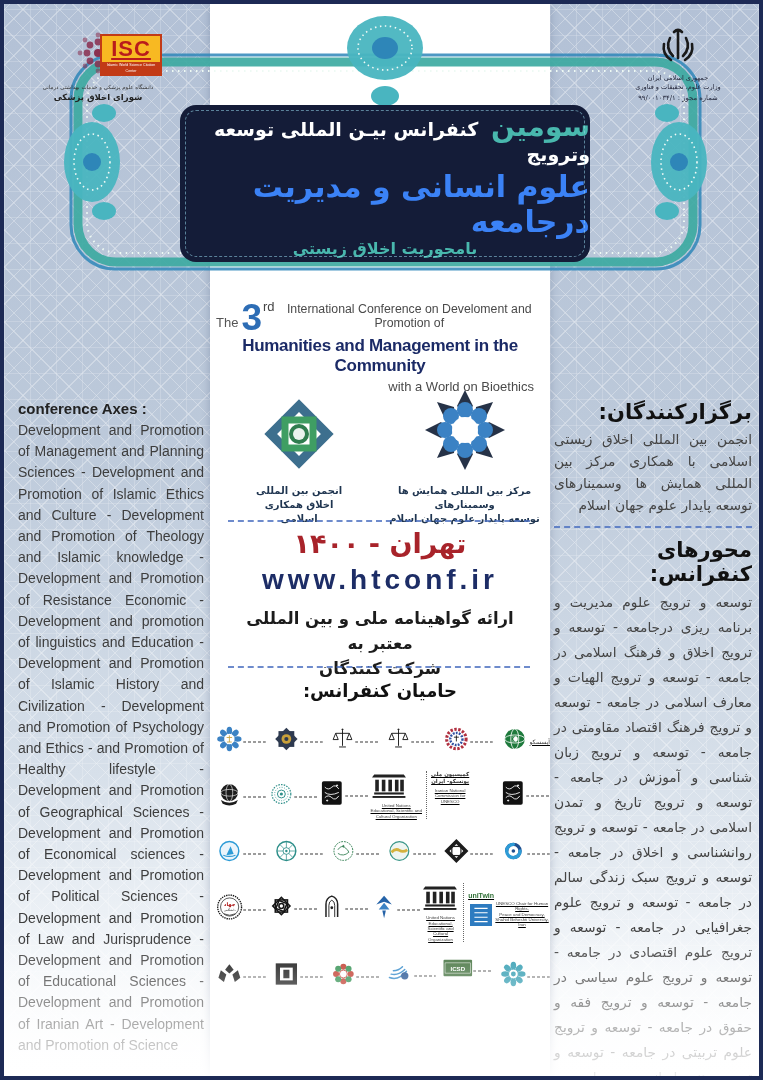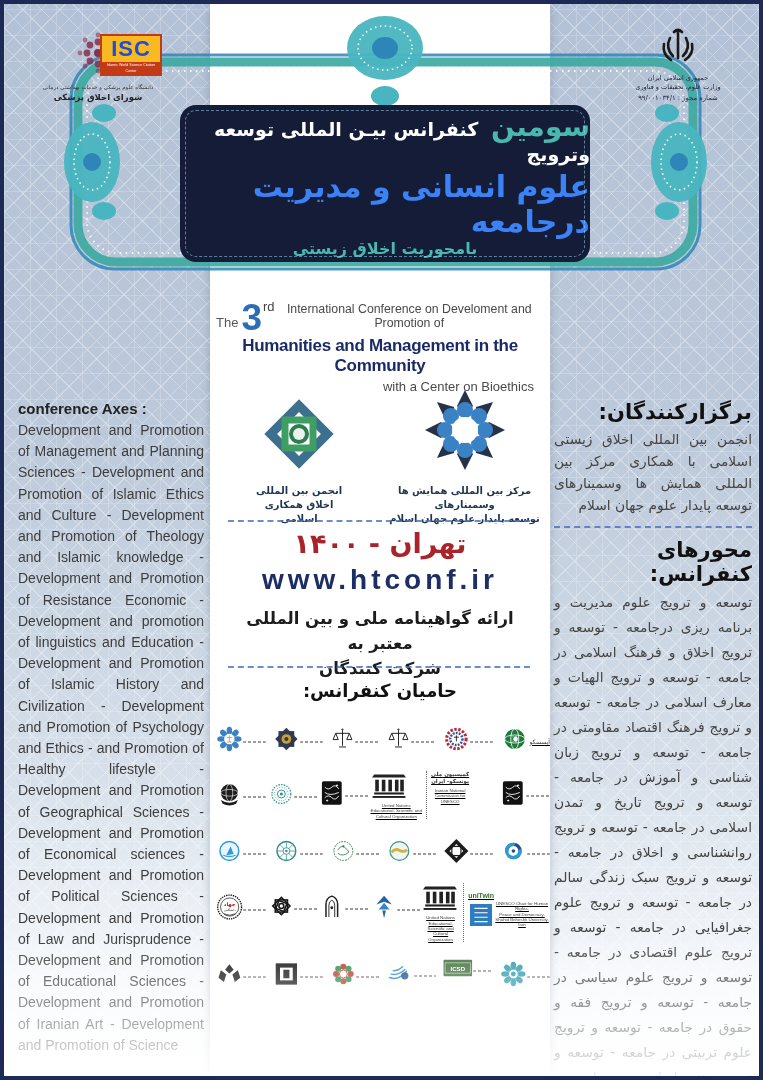--- a/index.html
+++ b/index.html
@@ -20,21 +20,21 @@
   .fade{position:absolute;left:0;right:0;bottom:0;height:140px;
     background:linear-gradient(180deg,rgba(255,255,255,0),rgba(255,255,255,.9));pointer-events:none;}
   .abs{position:absolute;}
   .white-col{left:206px;top:0;width:340px;height:100%;background:#ffffff;
     box-shadow:0 0 8px rgba(30,50,90,.25);}
   
   .org-logo{left:14px;top:26px;width:160px;text-align:center;}
   .org-cap1{font-size:5.5px;color:#333;margin-top:4px;}
   .org-cap2{font-size:8.5px;color:#222;font-weight:bold;margin-top:2px;}
   .isc{left:96px;top:30px;width:58px;border:2px solid #c23a16;background:#f8b922;text-align:center;}
-  .isc-main{font-weight:bold;font-size:22px;color:#1d4ed8;line-height:26px;font-family:"Liberation Sans",sans-serif;letter-spacing:1px;}
+  .isc-main{font-weight:bold;font-size:22px;color:#b91c1c;line-height:26px;font-family:"Liberation Sans",sans-serif;letter-spacing:1px;text-decoration:underline;}
   .isc-sub{background:#c23a16;color:#fff;font-size:3.6px;line-height:6px;font-family:"Liberation Sans",sans-serif;}
   .gov{left:618px;top:22px;width:112px;text-align:center;}
   .gov-lines{margin-top:2px;font-size:6.5px;color:#22263a;line-height:9px;}
   .gov-license{font-size:6.8px;color:#22263a;margin-top:2px;}
   
   .banner{left:176px;top:101px;width:410px;height:157px;background:#141c38;border-radius:16px;
     display:flex;flex-direction:column;align-items:center;justify-content:center;z-index:5;}
   .banner:after{content:"";position:absolute;inset:5px;border-radius:11px;border:1px dashed rgba(150,215,235,.55);}
   .bn-l1{font-size:19px;color:#fff;font-weight:bold;}
   .bn-hl{font-size:28px;color:#49b8ae;font-weight:bold;margin-left:6px;}
@@ -188,21 +188,21 @@
   </div>
 
   <div class="abs etitle">
     <div class="et-row">
       <span class="et-the">The</span>
       <span class="et-num">3</span>
       <span class="et-ord">rd</span>
       <span class="et-l1">International Conference on Develoment and Promotion of</span>
     </div>
     <div class="et-l2">Humanities and Management in the Community</div>
-    <div class="et-l3">with a Center on Bioethics</div>
+    <div class="et-l3">with a World on Bioethics</div>
   </div>
 
   <div class="abs olg">
     <div style="text-align:center;margin-left:39px;">
       <svg width="76" height="76" viewBox="0 0 76 76">
         <g fill="none">
           <rect x="18" y="18" width="40" height="40" stroke="#3d6f8e" stroke-width="9" transform="rotate(45 38 38)"></rect>
           <rect x="24" y="24" width="28" height="28" stroke="#3f9e63" stroke-width="7"></rect>
           <circle cx="38" cy="38" r="10" fill="#2f7d4f"></circle>
           <circle cx="38" cy="38" r="6" fill="#fff" opacity=".9"></circle>

